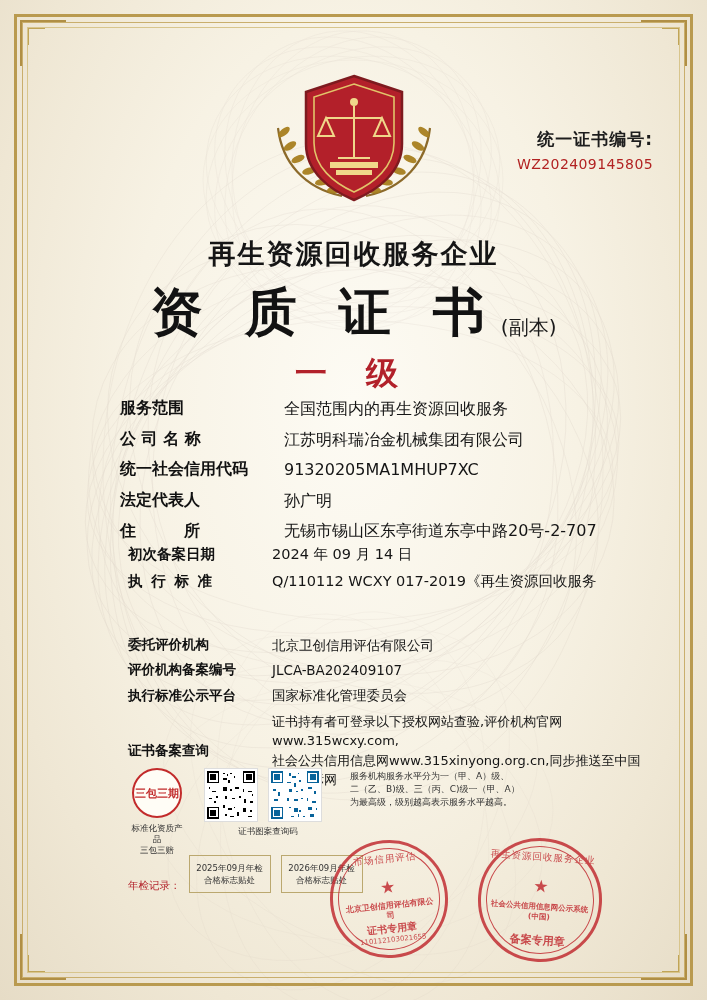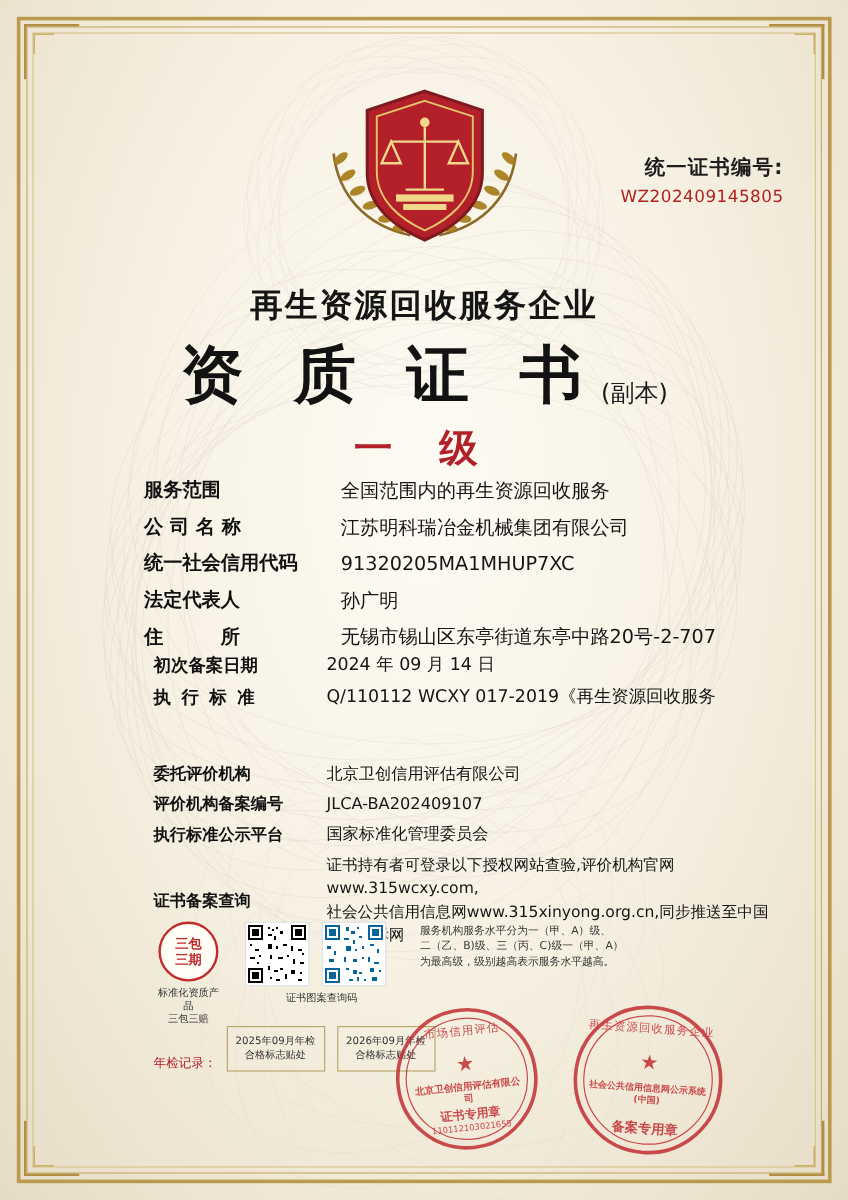--- a/index.html
+++ b/index.html
@@ -129,21 +129,21 @@
     position:absolute;left:128px;top:768px;right:40px;
     display:flex;align-items:flex-start;
   }
   .badge3{
     width:58px;text-align:center;margin-right:18px;
   }
   .badge3 .circ{
     width:46px;height:46px;border-radius:50%;
     border:2px solid #c22b2b;color:#c22b2b;
     margin:0 auto;font-size:11px;line-height:13px;font-weight:700;
-    display:flex;align-items:center;justify-content:center;flex-direction:column;
+    display:flex;align-items:center;justify-content:center;flex-direction:row;
     background:#fffdf6;
   }
   .badge3 .cap{font-size:8.5px;color:#333;margin-top:5px;line-height:11px;}
   .qr{
     width:52px;height:52px;margin-right:10px;
     background:#fff;border:1px solid #ddd;
   }
   .qr-cap{
     font-size:8.5px;color:#333;text-align:center;width:120px;margin-top:4px;
   }

